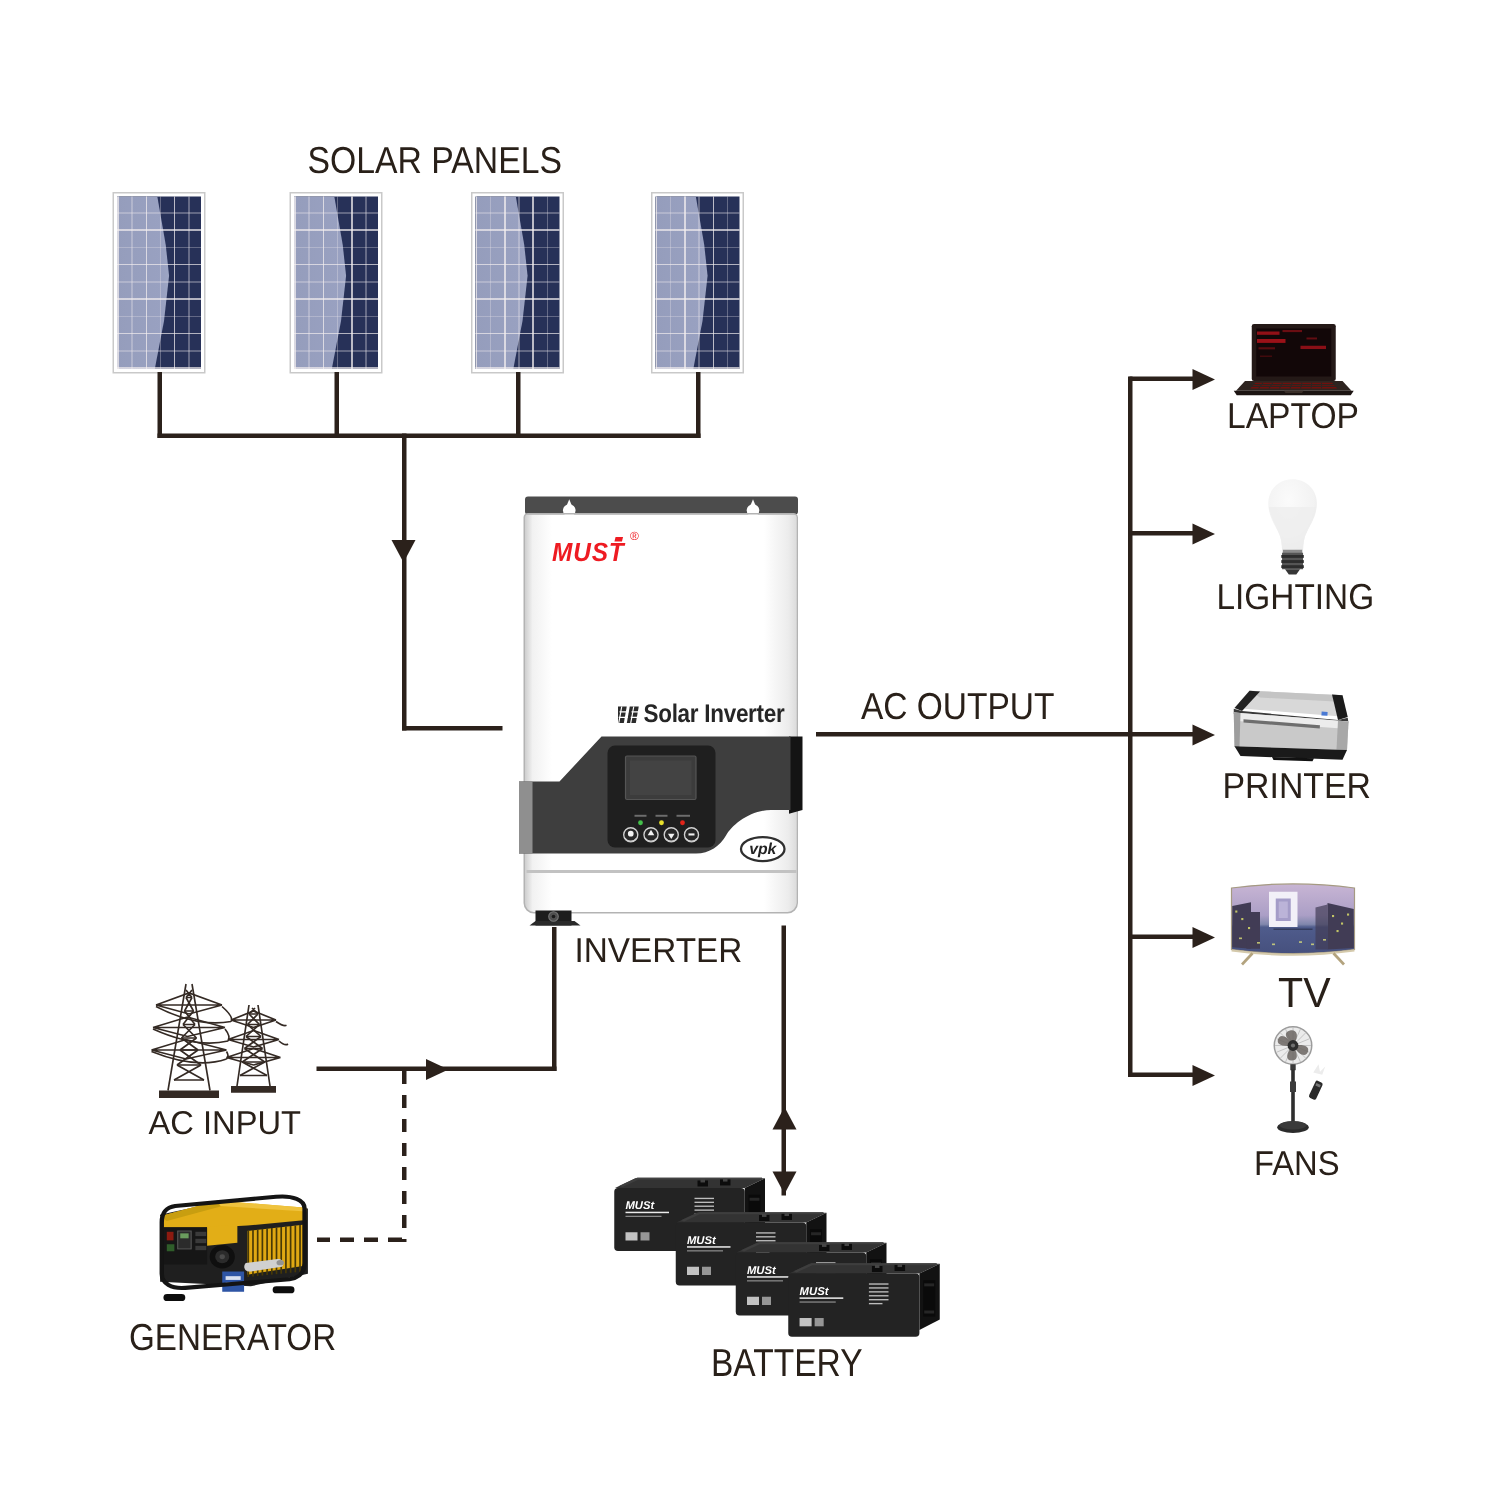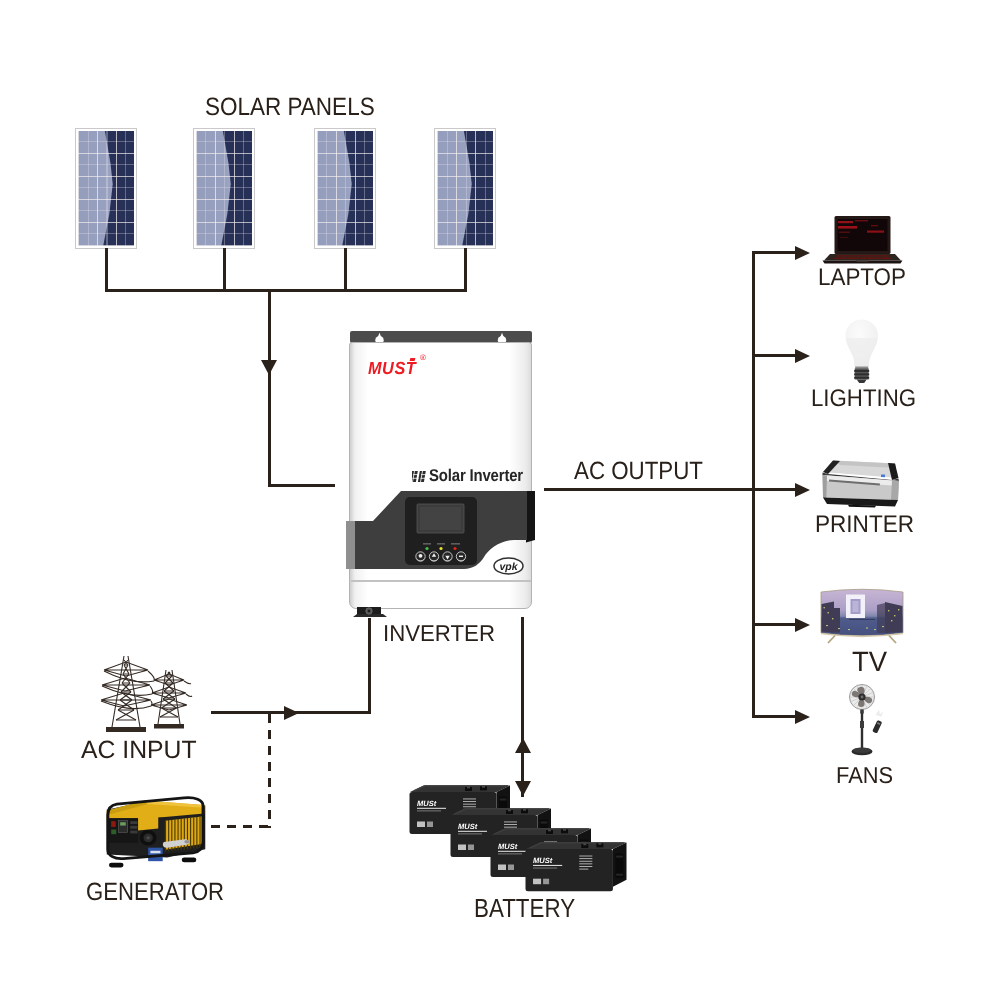--- a/index.html
+++ b/index.html
@@ -29,21 +29,21 @@
 <body>
 <div id="canvas">
 
   <div class="lbl" style="left:204.5px;top:92.9px;font-size:25px;transform:scaleX(0.90);">SOLAR PANELS</div>
   <div class="lbl" style="left:817.5px;top:264.1px;font-size:24px;transform:scaleX(0.933);">LAPTOP</div>
   <div class="lbl" style="left:810.5px;top:385.1px;font-size:24px;transform:scaleX(0.927);">LIGHTING</div>
   <div class="lbl" style="left:573.5px;top:456.9px;font-size:25px;transform:scaleX(0.893);">AC OUTPUT</div>
   <div class="lbl" style="left:814.5px;top:511.1px;font-size:24px;transform:scaleX(0.94);">PRINTER</div>
   <div class="lbl" style="left:852px;top:646.1px;font-size:28px;transform:scaleX(0.98);">TV</div>
   <div class="lbl" style="left:382.5px;top:620.3px;font-size:23px;transform:scaleX(0.966);">INVERTER</div>
-  <div class="lbl" style="left:81px;top:736.3px;font-size:25px;transform:scaleX(0.99);">AC INPUT</div>
+  <div class="lbl" style="left:99px;top:736.3px;font-size:22px;transform:scaleX(0.99);">AC INPUT</div>
   <div class="lbl" style="left:835.5px;top:762.3px;font-size:23px;transform:scaleX(0.95);">FANS</div>
   <div class="lbl" style="left:85.5px;top:877.9px;font-size:25px;transform:scaleX(0.885);">GENERATOR</div>
   <div class="lbl" style="left:473.5px;top:892.7px;font-size:26px;transform:scaleX(0.86);">BATTERY</div>
 
   <div class="panel" style="left:75px;top:128px;">
       <div class="pcell">
         <div class="pband"></div>
         <div class="pgrid"></div>
       </div>
     </div>

